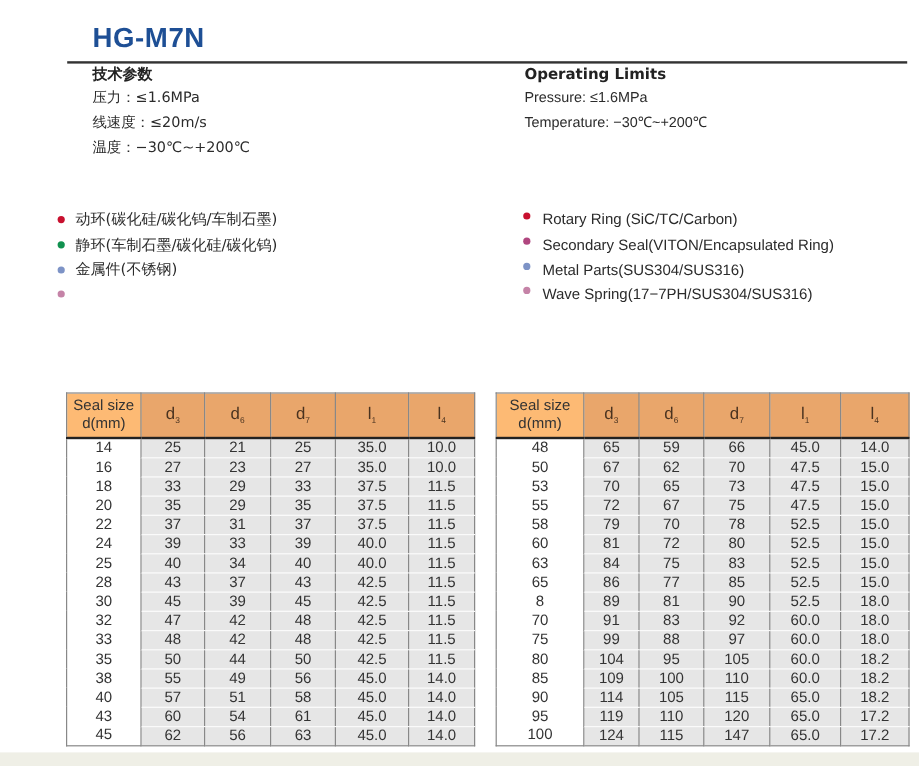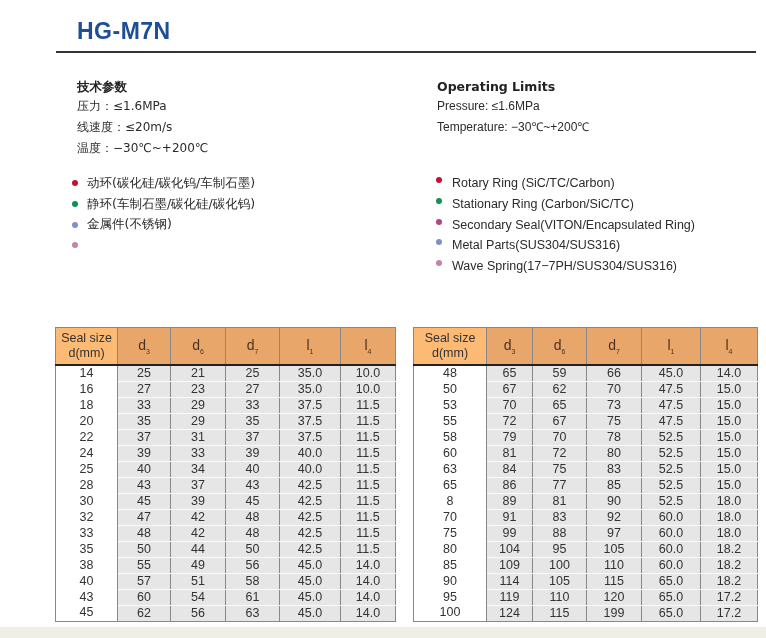--- a/index.html
+++ b/index.html
@@ -2,29 +2,29 @@
 <html><head>
 <meta charset="utf-8">
 <style>
   * { box-sizing: border-box; margin: 0; padding: 0; }
   html, body { width: 766px; height: 638px; background: #ffffff; overflow: hidden; }
   body { position: relative; font-family: "DejaVu Sans", "Liberation Sans", sans-serif; color: #2a2a2a; }
 
   .title { position: absolute; left: 77px; top: 18px; font-family: "Liberation Sans", sans-serif; font-weight: bold; font-size: 23px; color: #1e4f95; letter-spacing: 0.5px; }
   .rule { position: absolute; left: 56px; top: 51px; width: 700px; height: 2px; background: #333; }
 
-  .spec { position: absolute; top: 78px; }
+  .spec { position: absolute; top: 53px; }
   .spec.cn { left: 77px; }
   .spec.en { left: 437px; }
   .spec .head { font-weight: bold; font-size: 12.5px; height: 18px; line-height: 18px; color: #222; }
   .spec .line { font-size: 12px; height: 21px; line-height: 21px; color: #2b2b2b; font-family: "Liberation Sans", sans-serif; }
   .spec.cn .line, .spec.cn .head { font-family: "DejaVu Sans", sans-serif; }
 
   .parts { position: absolute; top: 173px; }
-  .parts.cn { left: 72px; }
+  .parts.cn { left: 48px; }
   .parts.en { left: 436px; }
   .parts .item { display: flex; align-items: center; height: 20.7px; font-size: 12.5px; color: #2b2b2b; font-family: "Liberation Sans", sans-serif; }
   .parts.cn .item { font-family: "DejaVu Sans", sans-serif; }
   .dot { width: 6px; height: 6px; border-radius: 50%; margin-right: 9px; flex-shrink: 0; }
   .parts.en .dot { margin-right: 10px; position: relative; top: -3px; }
 
   table { position: absolute; border-collapse: collapse; font-family: "Liberation Sans", sans-serif; table-layout: fixed; }
   table.t1 { left: 55px; top: 327px; width: 340px; }
   table.t2 { left: 413px; top: 327px; width: 344px; }
   th { height: 37px; font-weight: normal; font-size: 13px; color: #333; border: 1px solid #888; border-bottom: 2px solid #222; }
@@ -71,24 +71,20 @@
       <span>金属件(不锈钢)</span>
     </div>
     <div class="item">
       <span class="dot" style="background: rgb(197, 131, 167);"></span>
     </div>
   </div>
 <div class="parts en" id="parts-en">
     <div class="item">
       <span class="dot" style="background: rgb(200, 16, 46);"></span>
       <span>Rotary Ring (SiC/TC/Carbon)</span>
-    </div>
-    <div class="item">
-      <span class="dot" style="background: rgb(17, 145, 79);"></span>
-      <span>Stationary Ring (Carbon/SiC/TC)</span>
     </div>
     <div class="item">
       <span class="dot" style="background: rgb(176, 70, 127);"></span>
       <span>Secondary Seal(VITON/Encapsulated Ring)</span>
     </div>
     <div class="item">
       <span class="dot" style="background: rgb(125, 147, 198);"></span>
       <span>Metal Parts(SUS304/SUS316)</span>
     </div>
     <div class="item">
@@ -390,20 +386,20 @@
         <td class="val">119</td>
         <td class="val">110</td>
         <td class="val">120</td>
         <td class="val">65.0</td>
         <td class="val">17.2</td>
       </tr>
       <tr class="last">
         <td class="size">100</td>
         <td class="val">124</td>
         <td class="val">115</td>
-        <td class="val">199</td>
+        <td class="val">147</td>
         <td class="val">65.0</td>
         <td class="val">17.2</td>
       </tr>
     </tbody>
   </table>
 
 <div class="footer-band"></div>
 
 </body></html>

